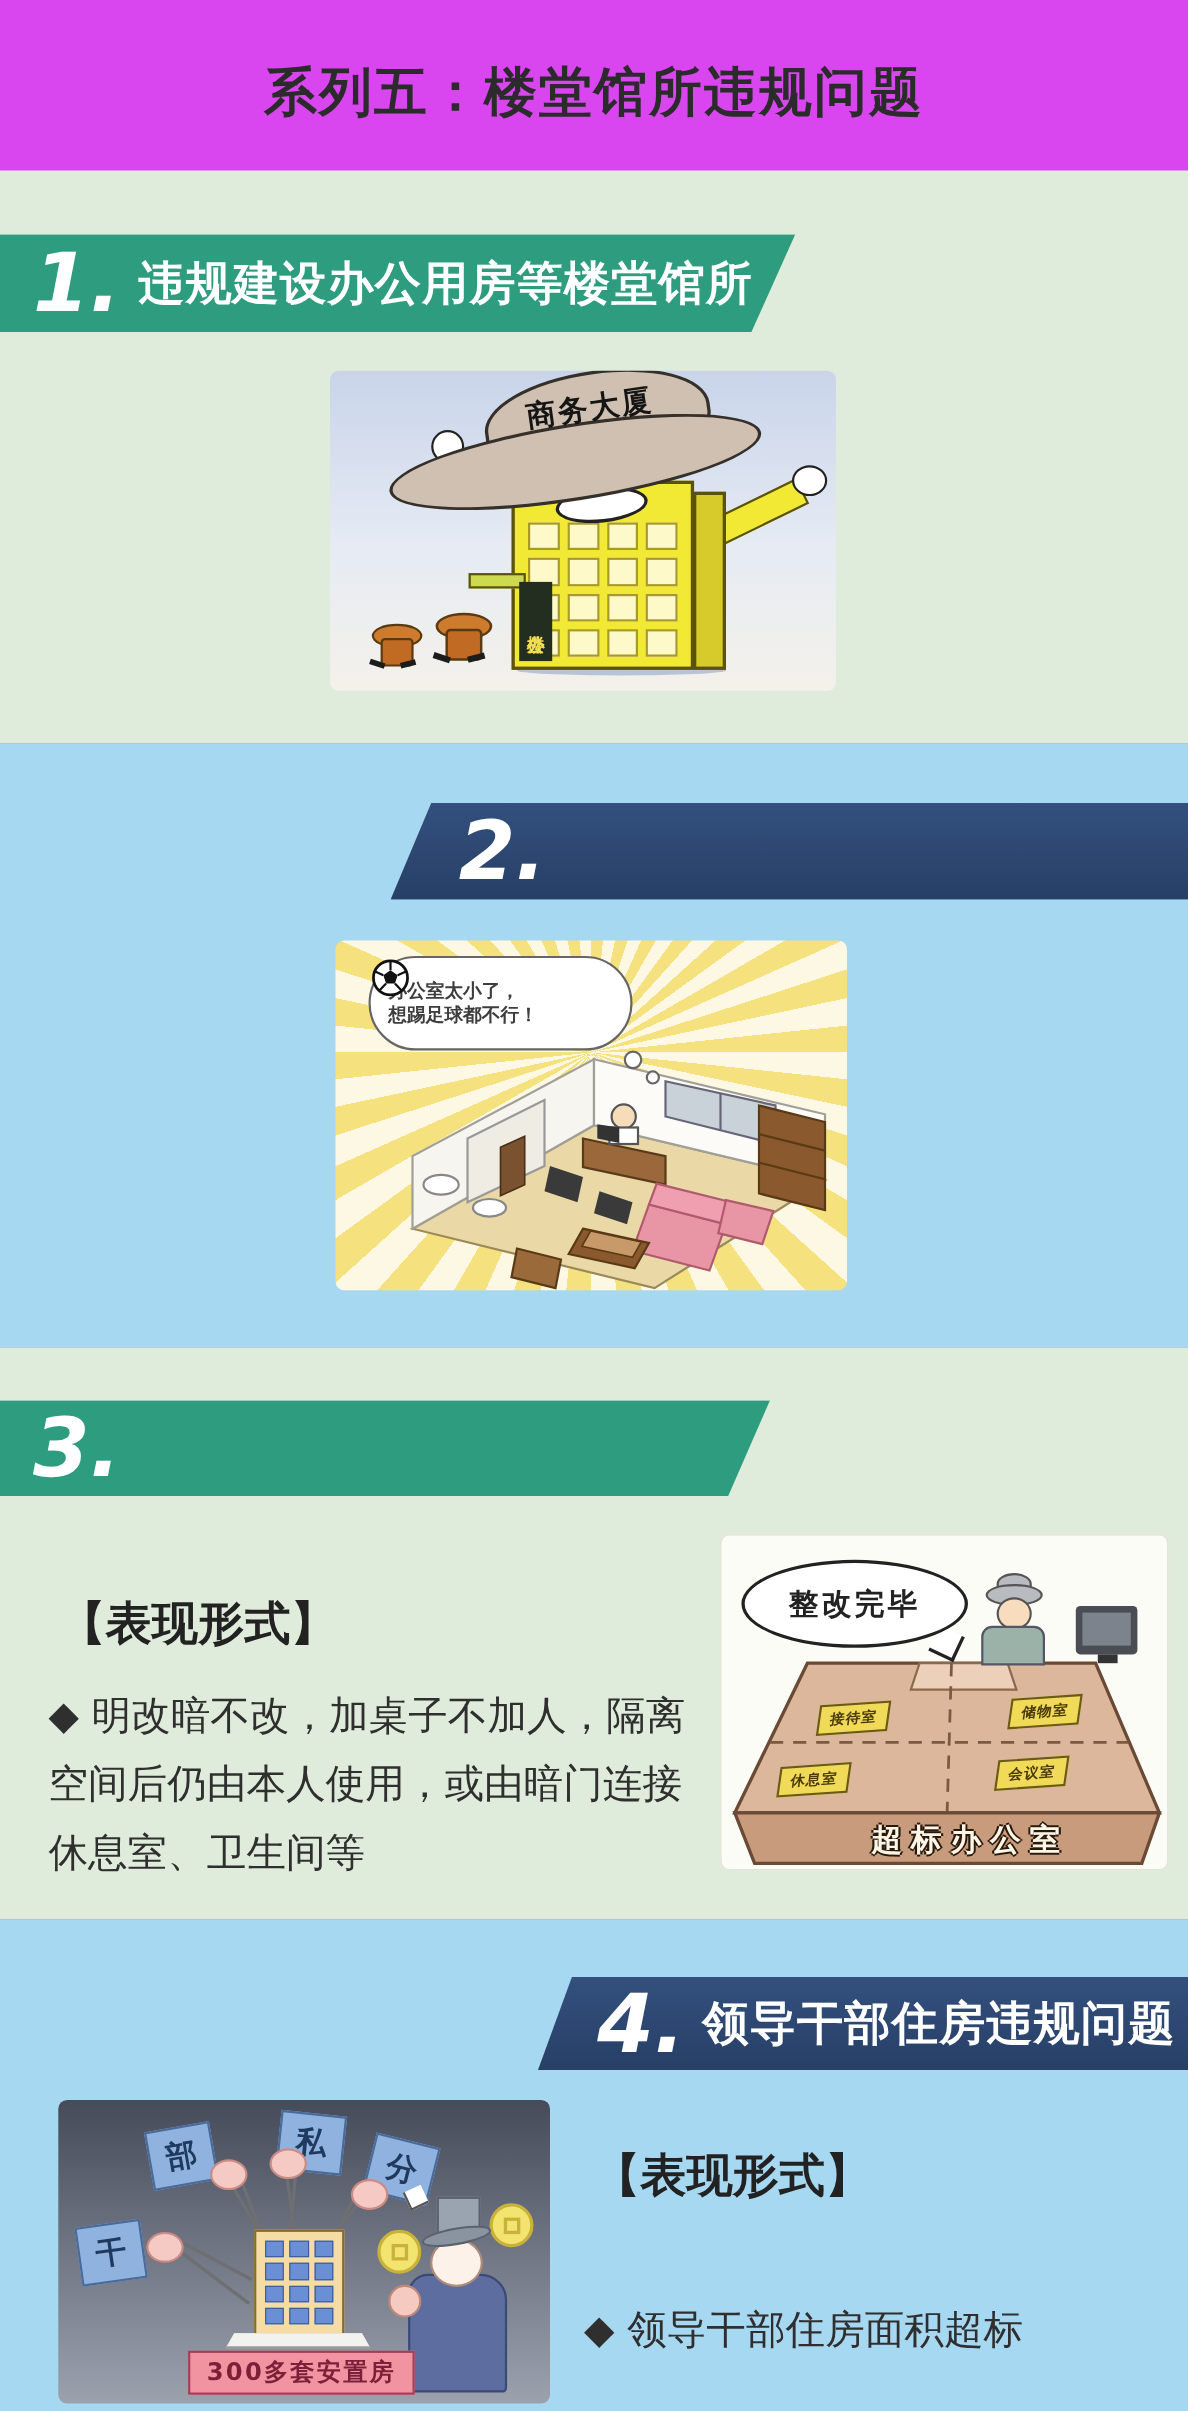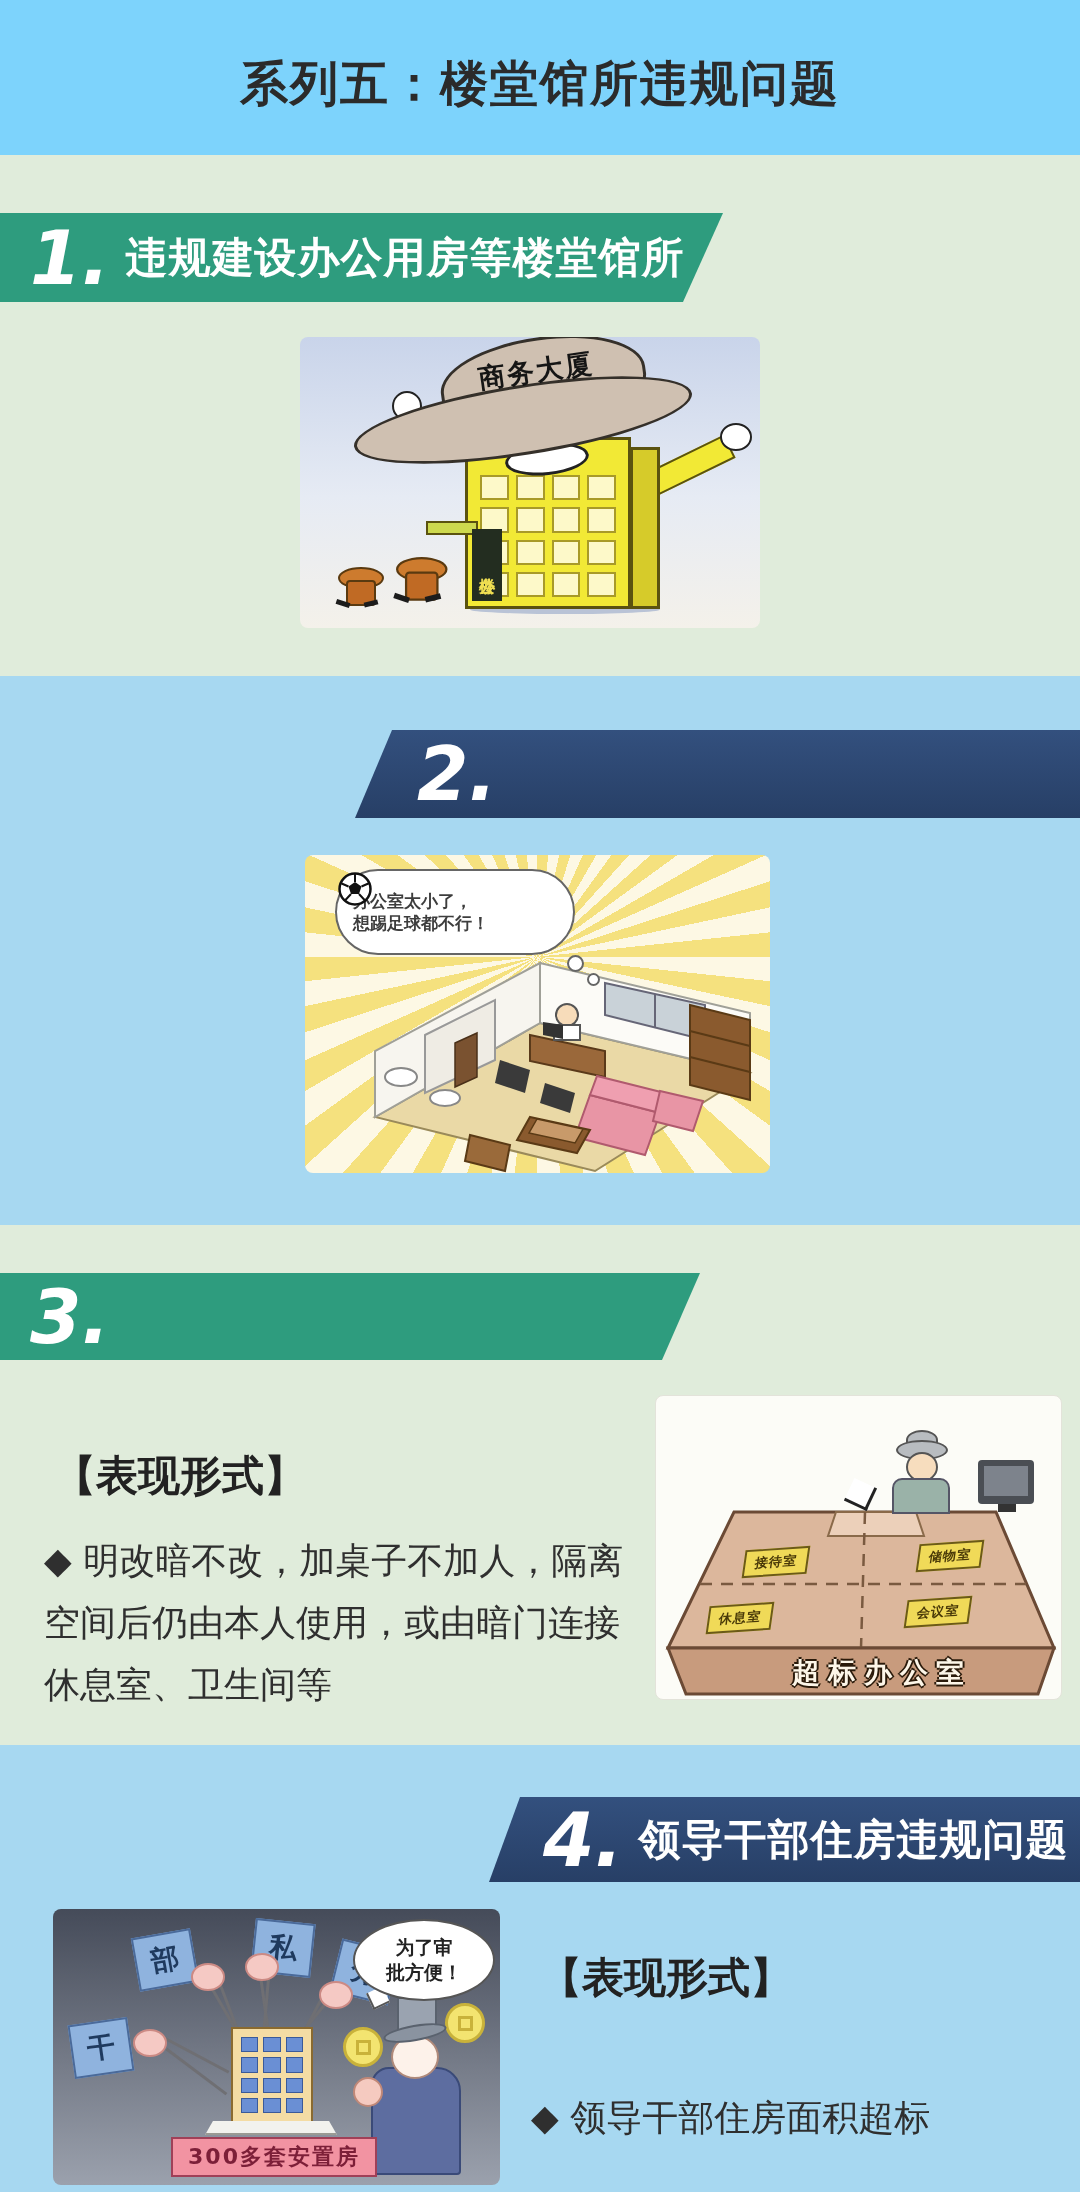--- a/index.html
+++ b/index.html
@@ -1,16 +1,16 @@
 <!DOCTYPE html>
 <html><head>
 <meta charset="utf-8">
 <style>
   html,body{margin:0;padding:0;background:#ffffff;}
-  .page{position:relative;width:1080px;height:2192px;background:#7dd3fc;overflow:hidden;
+  .page{position:relative;width:1080px;height:2192px;background:#d946ef;overflow:hidden;
         font-family:"DejaVu Sans","Liberation Sans",sans-serif;}
   .abs{position:absolute;}
 
   
   .hdr-title{position:absolute;left:0;top:52px;width:1080px;text-align:center;
              font-size:48px;font-weight:700;color:#2b2b2b;letter-spacing:2px;}
 
   
   .band{position:absolute;left:0;width:1080px;}
   .band-g1{top:155px;height:521px;background:#e0ecdb;}
@@ -315,20 +315,21 @@
         <polygon points="12,252 398,252 382,298 30,298" fill="#c89b7d" stroke="#6b4a35" stroke-width="3"></polygon>
       </g>
     </svg>
     <div class="abs capdome"></div>
     <div class="abs cap"></div>
     <div class="abs face"></div>
     <div class="abs pbody"></div>
     <div class="abs monitor"></div>
     <div class="abs mscreen"></div>
     <div class="abs mstand"></div>
+    <div class="abs bubble">整改完毕</div>
     <div class="abs tail"></div>
     <div class="abs tent t1">接待室</div>
     <div class="abs tent t2">储物室</div>
     <div class="abs tent t3">休息室</div>
     <div class="abs tent t4">会议室</div>
     <div class="abs desk-label">超标办公室</div>
   </div>
 
   <div class="banner banner-navy b4">
     <span class="num">4.</span>
@@ -374,23 +375,19 @@
     <div class="abs man-face"></div>
     <div class="abs hat-top"></div>
     <div class="abs hat-brim4"></div>
     <div class="abs thumb"></div>
     <div class="coin co1">
         <i></i>
       </div>
     <div class="coin co2">
         <i></i>
       </div>
-    <div class="abs bubble4">
-      <div>为了审</div>
-      <div>批方便！</div>
-    </div>
     <div class="abs tail4"></div>
   </div>
 
   <div class="subhead sub4">【表现形式】</div>
   <div class="bullet bullet4b">◆ 领导干部住房面积超标</div>
 
 </div>
 
 </body></html>

